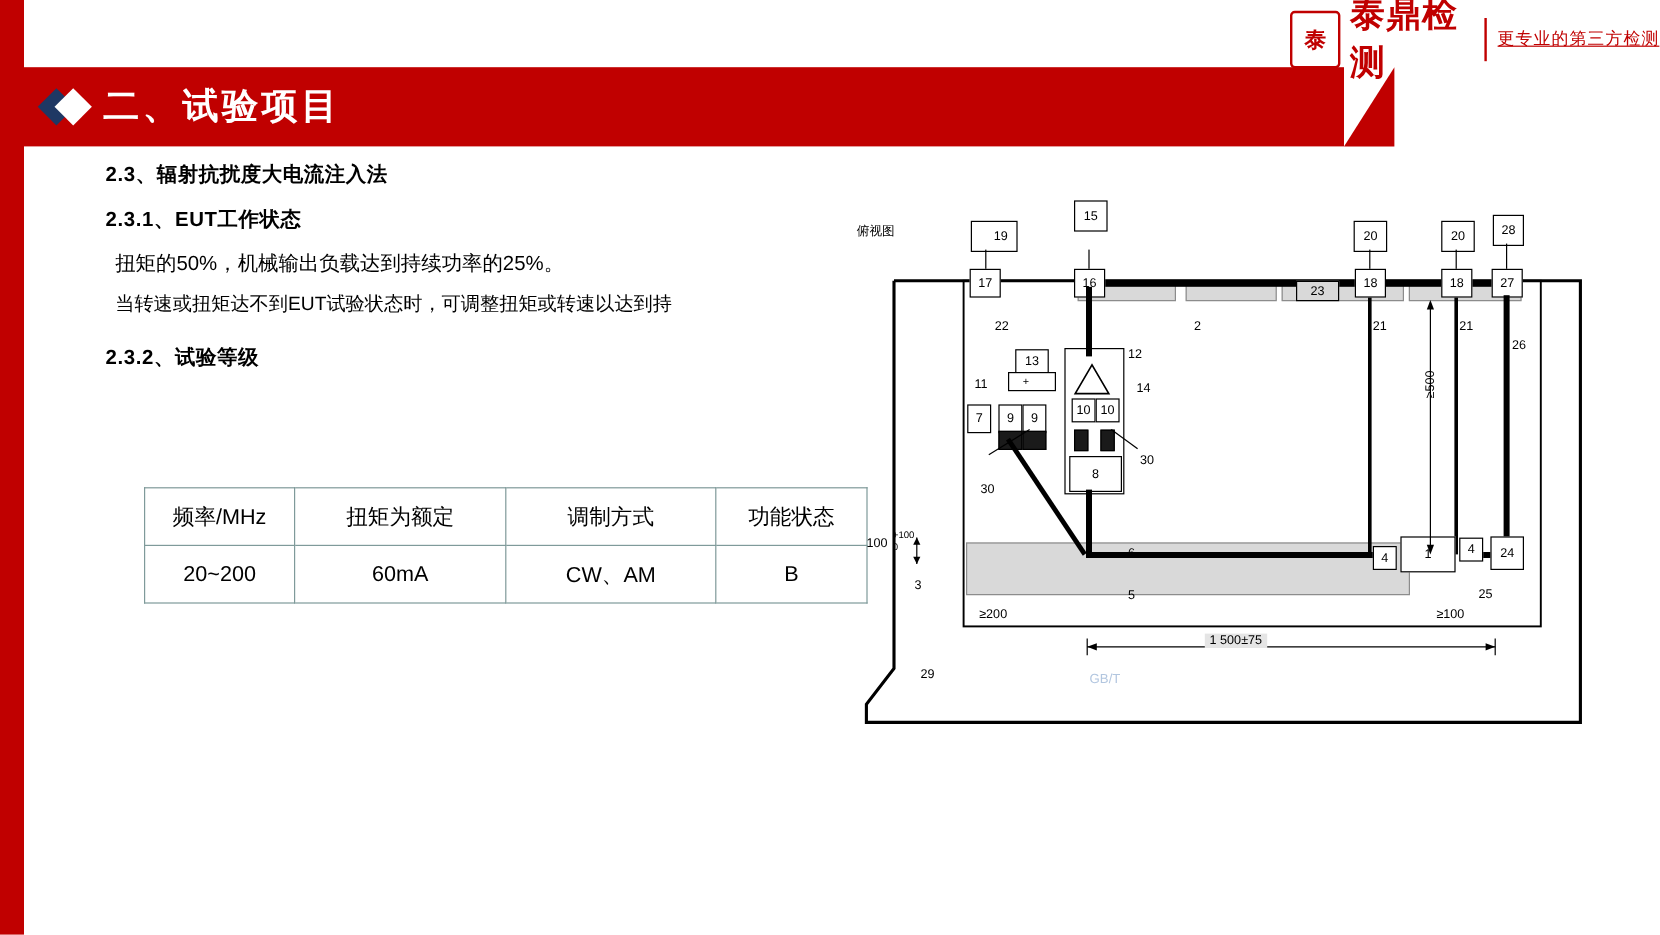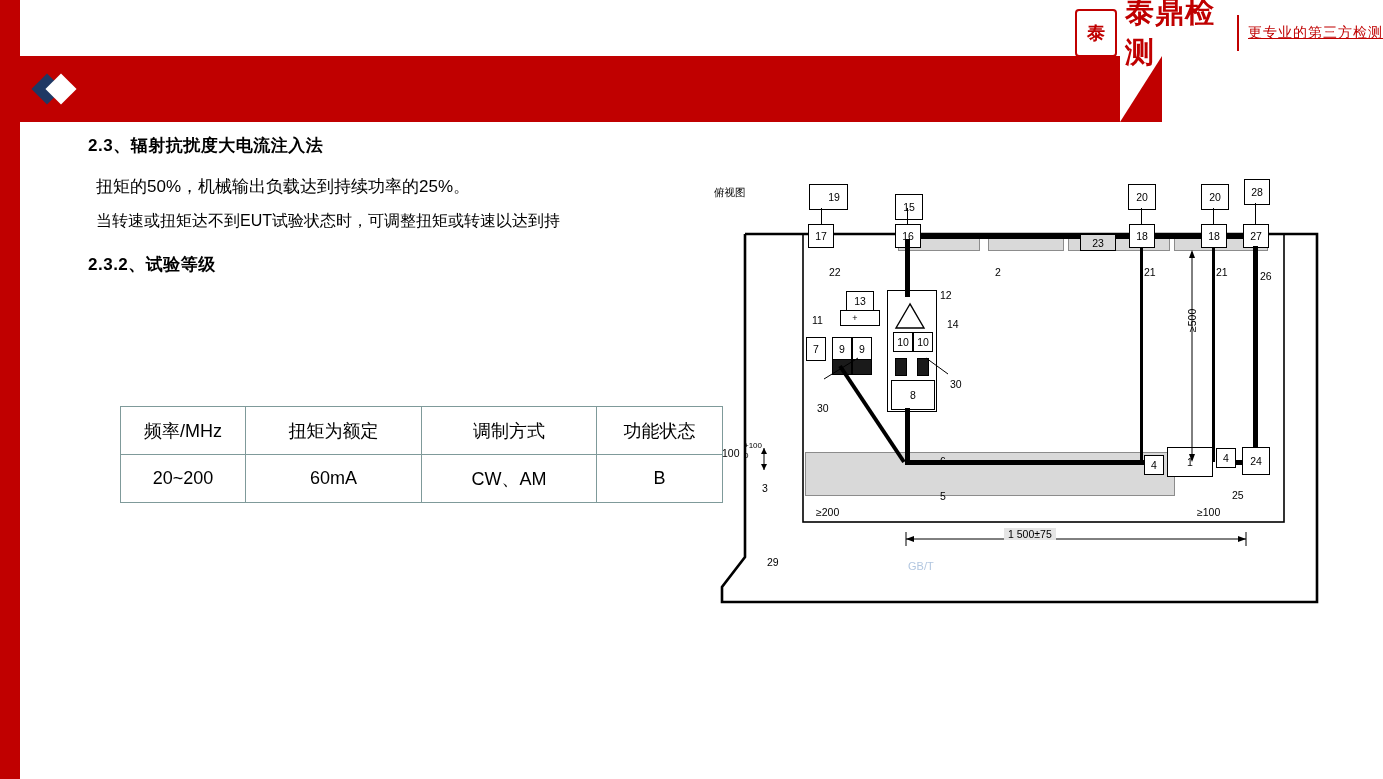--- a/index.html
+++ b/index.html
@@ -215,33 +215,35 @@
 <body>
 
 <div class="left-bar"></div>
 
 <div class="header">
   <div class="header-red"></div>
   <div class="header-diamond">
     <div class="d1"></div>
       <div class="d2"></div>
   </div>
+  <div class="header-title">二、试验项目</div>
 </div>
 
 <div class="logo-wrap">
   <div class="logo-seal">
     <span>泰</span>
   </div>
   <div class="logo-name">泰鼎检测</div>
   <div class="logo-div"></div>
   <div class="logo-slogan">更专业的第三方检测</div>
 </div>
 
 <div class="content-left">
   <div class="h-sub">2.3、辐射抗扰度大电流注入法</div>
+  <div class="h-sub2">2.3.1、EUT工作状态</div>
   <div class="para">扭矩的50%，机械输出负载达到持续功率的25%。</div>
   <div class="para small">当转速或扭矩达不到EUT试验状态时，可调整扭矩或转速以达到持</div>
   <div class="spacer-14"></div>
   <div class="h-sub2">2.3.2、试验等级</div>
 </div>
 
 <div class="table-wrap">
   <table class="levels">
     <tbody>
         <tr class="head">
@@ -277,21 +279,21 @@
   <div class="gray" style="left:356px; top:74px; width:100px; height:13px;"></div>
   <div class="gray" style="left:462px; top:74px; width:92px; height:13px;"></div>
 
   <div class="gray" style="left:93px; top:290px; width:368px; height:42px;"></div>
 
   <div class="thick-h" style="left:196px; top:72px; width:356px;"></div>
 
   <div class="dbox" style="left:97px; top:22px; width:26px; height:24px;padding-left:11px;">
     <span>19</span>
   </div>
-  <div class="dbox" style="left:183px; top:32px; width:26px; height:24px;align-items:center;">
+  <div class="dbox" style="left:183px; top:5px; width:26px; height:24px;align-items:center;">
     <span>15</span>
   </div>
   <div class="dbox" style="left:416px; top:22px; width:26px; height:24px;">
     <span>20</span>
   </div>
   <div class="dbox" style="left:489px; top:22px; width:26px; height:24px;">
     <span>20</span>
   </div>
   <div class="dbox" style="left:532px; top:17px; width:24px; height:24px;">
     <span>28</span>
@@ -320,21 +322,21 @@
   <div class="line-v" style="left:543px; top:41px; height:21px;"></div>
 
   <div class="dbox" style="left:368px; top:72px; width:34px; height:15px; background:#d9d9d9;">
     <span>23</span>
   </div>
 
   <div class="dlabel" style="left:117px; top:104px;">22</div>
   <div class="dlabel" style="left:283px; top:104px;">2</div>
   <div class="dlabel" style="left:432px; top:104px;">21</div>
   <div class="dlabel" style="left:504px; top:104px;">21</div>
-  <div class="dlabel" style="left:548px; top:108px;">26</div>
+  <div class="dlabel" style="left:548px; top:120px;">26</div>
   <div class="dlabel" style="left:228px; top:127px;">12</div>
   <div class="dlabel" style="left:235px; top:156px;">14</div>
   <div class="dlabel" style="left:100px; top:152px;">11</div>
   <div class="dlabel" style="left:105px; top:240px;">30</div>
   <div class="dlabel" style="left:238px; top:216px;">30</div>
   <div class="dlabel" style="left:50px; top:320px;">3</div>
   <div class="dlabel" style="left:228px; top:328px;">5</div>
   <div class="dlabel" style="left:228px; top:293px;">6</div>
   <div class="dlabel" style="left:520px; top:327px;">25</div>
   <div class="dlabel" style="left:55px; top:394px;">29</div>

